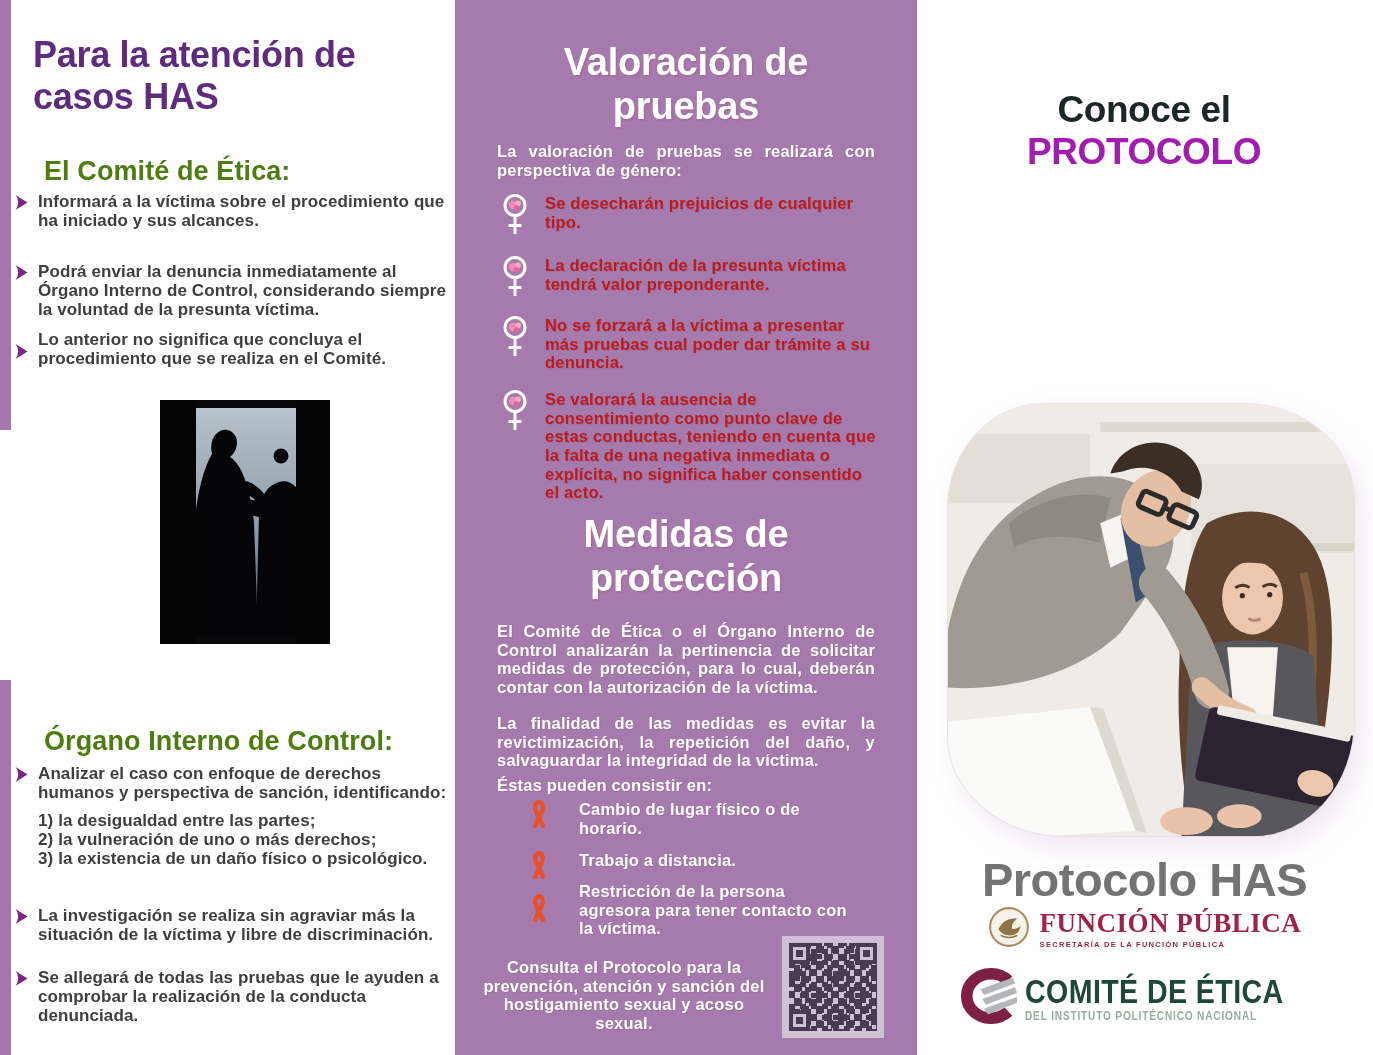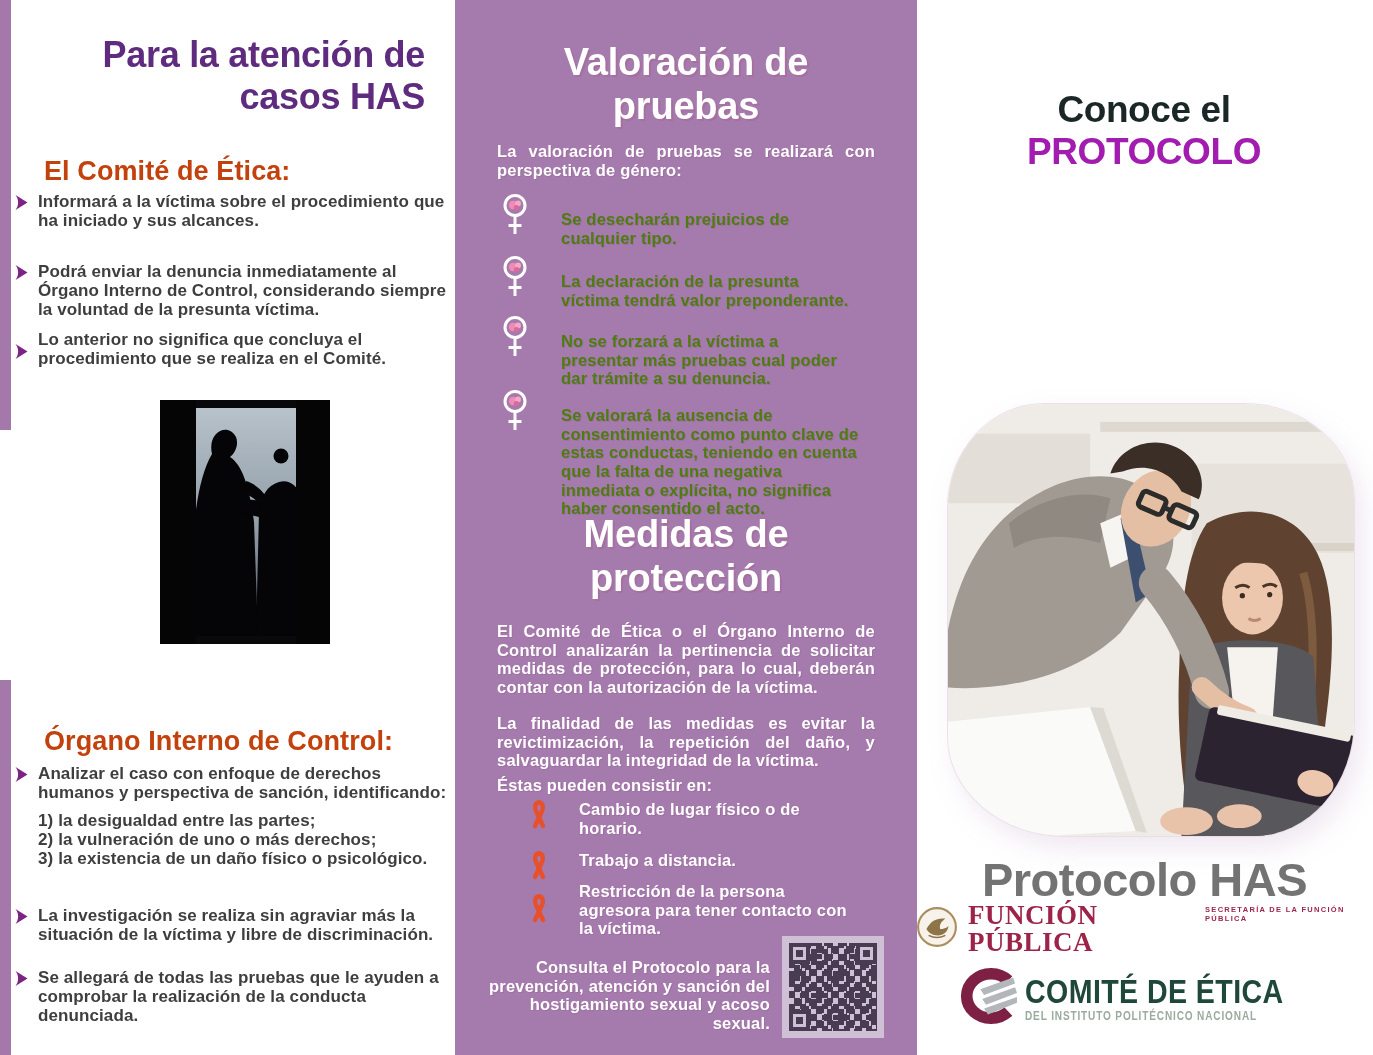--- a/index.html
+++ b/index.html
@@ -5,23 +5,23 @@
   html,body{margin:0;padding:0;background:#888;}
   .page{position:relative;width:1373px;height:1055px;background:#ffffff;overflow:hidden;
         font-family:"Liberation Sans",sans-serif;margin:0 auto;}
   
   .edge-stripe{position:absolute;left:0;width:11px;background:#a478ab;}
   .edge-top{top:0;height:430px;}
   .edge-bottom{top:680px;height:375px;}
   
   .panel-mid{position:absolute;left:455px;top:0;width:462px;height:1055px;background:#a57aac;}
   
-  .lp-title{position:absolute;left:33px;top:34px;width:392px;margin:0;text-align:right;
+  .lp-title{position:absolute;left:33px;top:34px;width:392px;margin:0;text-align:left;
             font-size:36px;font-weight:800;color:#5e2b7e;line-height:1.16;letter-spacing:-0.3px;}
-  .lp-h{position:absolute;margin:0;font-size:27px;font-weight:800;color:#c2410c;letter-spacing:0.1px;}
+  .lp-h{position:absolute;margin:0;font-size:27px;font-weight:800;color:#4d7c0f;letter-spacing:0.1px;}
   .lp-h1{left:44px;top:156px;}
   .lp-h2{left:44px;top:726px;}
   .bullet{position:absolute;left:14px;width:436px;display:flex;gap:9px;align-items:flex-start;}
   .bullet .btext{flex:1;}
   .bullet p{margin:0;font-size:17px;font-weight:700;color:#3e3e3e;line-height:1.12;letter-spacing:0.1px;}
   .sublist{margin-top:9px;}
   .sublist p{margin:0;}
   .arrow-icon{flex:0 0 15px;margin-top:2px;}
   .arrow-mid{margin-top:13px;}
   .lp-photo{position:absolute;left:160px;top:400px;width:170px;height:244px;overflow:hidden;}
@@ -32,28 +32,28 @@
   .mp-t1{top:40px;}
   .mp-t2{top:512px;}
   .mp-body{position:absolute;left:497px;width:378px;margin:0;color:#fff;font-size:16.5px;
            font-weight:700;line-height:1.13;letter-spacing:0.2px;text-align:justify;
            text-shadow:1px 1px 0 rgba(140,80,130,0.25);}
   .mp-intro{top:142px;}
   .mp-p1{top:622px;}
   .mp-p2{top:714px;}
   .mp-listintro{top:776px;text-align:left;}
   .venus-row{position:absolute;left:500px;width:376px;display:flex;gap:15px;align-items:flex-start;}
-  .venus-row .vtext{margin:16px;color:#4d7c0f;font-size:16.5px;font-weight:700;line-height:1.13;
+  .venus-row .vtext{margin:0;color:#b91c1c;font-size:16.5px;font-weight:700;line-height:1.13;
                     letter-spacing:0.2px;text-shadow:1px 1px 0 rgba(140,80,130,0.25);}
   .venus-icon{flex:0 0 30px;margin-top:-2px;}
   .measure-row{position:absolute;left:528px;width:332px;display:flex;gap:29px;align-items:flex-start;}
   .measure-row .mtext{margin:0;color:#fff;font-size:16.5px;font-weight:700;line-height:1.13;
                       letter-spacing:0.2px;text-shadow:1px 1px 0 rgba(140,80,130,0.25);}
   .ribbon-icon{flex:0 0 22px;margin-top:0;}
-  .qr-caption{position:absolute;left:478px;top:958px;width:292px;margin:0;text-align:right;
+  .qr-caption{position:absolute;left:478px;top:958px;width:292px;margin:0;text-align:center;
               color:#fff;font-size:16.5px;font-weight:700;line-height:1.13;letter-spacing:0.2px;
               text-shadow:1px 1px 0 rgba(140,80,130,0.25);}
   .qr{position:absolute;left:782px;top:936px;width:102px;height:102px;background:#cfc0d6;}
   .qr-noise{position:absolute;inset:7px;
     background:
       repeating-conic-gradient(#473c52 0% 25%, transparent 0% 50%) 5px 3px / 15px 15px,
       repeating-conic-gradient(#473c52 0% 25%, transparent 0% 50%) 0 0 / 11px 11px,
       #cfc0d6;}
   .qr-finder{position:absolute;width:13px;height:13px;border:4px solid #473c52;background:#cfc0d6;}
   .qr-finder::after{content:"";position:absolute;left:3px;top:3px;width:7px;height:7px;background:#473c52;}
@@ -64,21 +64,21 @@
   .rp-title .hl{color:#a21caf;}
   .rp-title p{margin:2px;}
   .rp-photo{position:absolute;left:948px;top:404px;width:406px;height:432px;overflow:hidden;
             border-radius:96px 110px 100px 118px / 104px 96px 116px 100px;
             box-shadow:0 0 0 1px rgba(235,220,232,0.9), 8px 12px 26px rgba(190,160,200,0.25);}
   .rp-has{position:absolute;left:916px;top:852px;width:457px;margin:0;text-align:center;
           font-size:47px;font-weight:800;color:#737373;letter-spacing:-0.5px;}
   .logo-row{position:absolute;left:916px;width:457px;display:flex;justify-content:center;
             align-items:center;}
   .fp-block{top:902px;height:54px;gap:10px;}
-  .fp-col{display:flex;flex-direction:row;align-items:flex-start;}
+  .fp-col{display:flex;flex-direction:column;align-items:flex-start;}
   .fp-title{font-family:"Liberation Serif",serif;font-size:27px;font-weight:700;color:#9d2449;
             letter-spacing:0.5px;line-height:1;}
   .fp-sub{font-size:7.5px;font-weight:700;color:#9d2449;letter-spacing:1.3px;margin-top:3px;}
   .ce-block{top:962px;height:72px;gap:8px;}
   .ce-col{display:flex;flex-direction:column;align-items:flex-start;transform:scaleX(0.84);
           transform-origin:left center;}
   .ce-title{font-size:34px;font-weight:700;color:#20483a;line-height:1;letter-spacing:0.5px;}
   .ce-sub{font-size:12px;font-weight:700;color:#9aab9f;letter-spacing:1px;margin-top:2px;line-height:1;}
 </style>
 </head>

